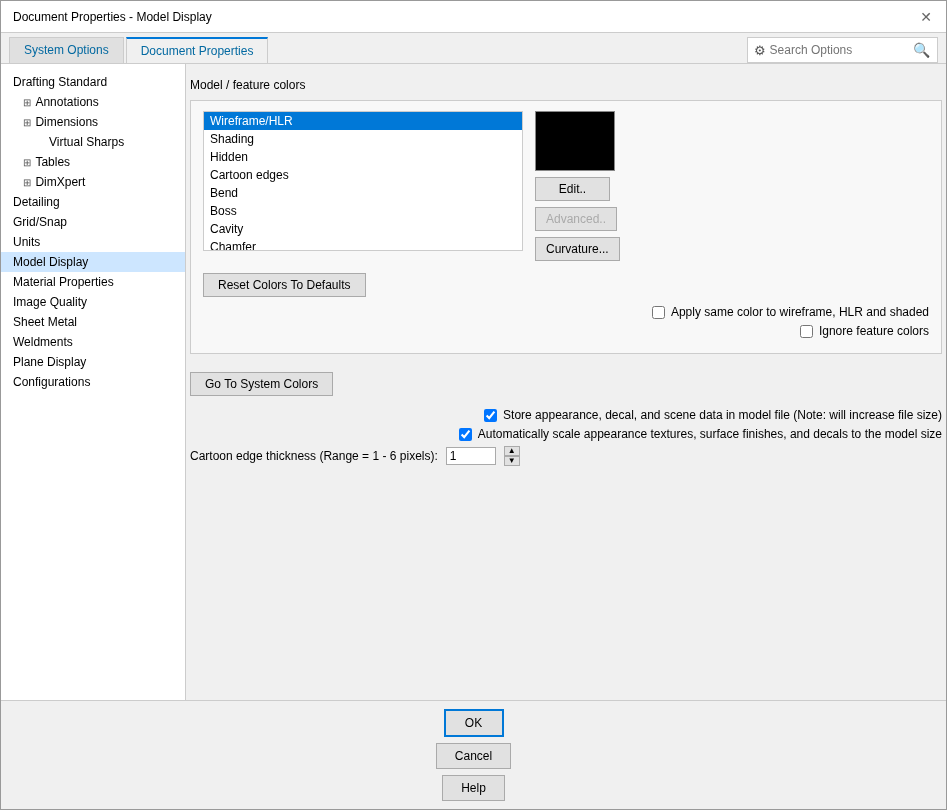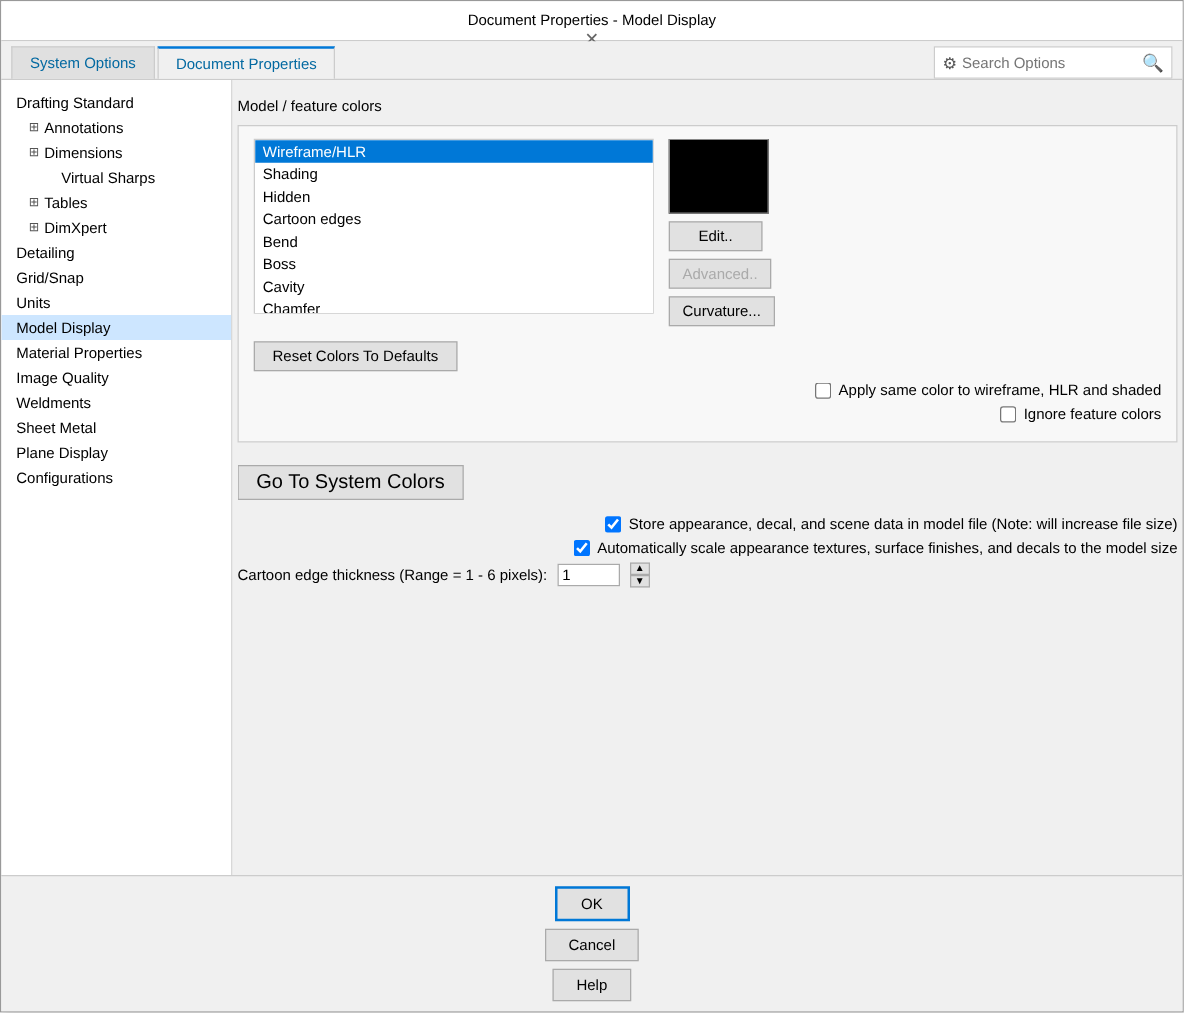--- a/index.html
+++ b/index.html
@@ -23,21 +23,20 @@
       box-shadow: 2px 2px 8px rgba(0,0,0,0.4);
     }
     .title-bar {
       background: #fff;
       padding: 8px 12px;
       display: flex;
       align-items: center;
       justify-content: space-between;
       border-bottom: 1px solid #ccc;
       height: 32px;
-      flex-direction: column;
     }
     .title-bar-text {
       font-size: 12px;
       color: #000;
     }
     .title-bar-close {
       width: 16px;
       height: 16px;
       cursor: pointer;
       display: flex;
@@ -205,21 +204,21 @@
       cursor: pointer;
     }
     .divider-section {
       border: 1px solid #ccc;
       padding: 10px 12px;
       background: #f8f8f8;
       margin-bottom: 10px;
     }
     .goto-btn {
       padding: 4px 14px;
-      font-size: 16px;
+      font-size: 12px;
       background: #e1e1e1;
       border: 1px solid #aaa;
       cursor: pointer;
       margin-top: 8px;
       margin-bottom: 12px;
     }
     .option-row {
       display: flex;
       align-items: center;
       gap: 8px;
@@ -333,24 +332,24 @@
         <div class="sidebar-item  active">
           <span>Model Display</span>
         </div>
         <div class="sidebar-item ">
           <span>Material Properties</span>
         </div>
         <div class="sidebar-item ">
           <span>Image Quality</span>
         </div>
         <div class="sidebar-item ">
+          <span>Sheet Metal</span>
+        </div>
+        <div class="sidebar-item ">
           <span>Weldments</span>
-        </div>
-        <div class="sidebar-item ">
-          <span>Sheet Metal</span>
         </div>
         <div class="sidebar-item ">
           <span>Plane Display</span>
         </div>
         <div class="sidebar-item ">
           <span>Configurations</span>
         </div>
       </div>
 
     <div class="content-area">

